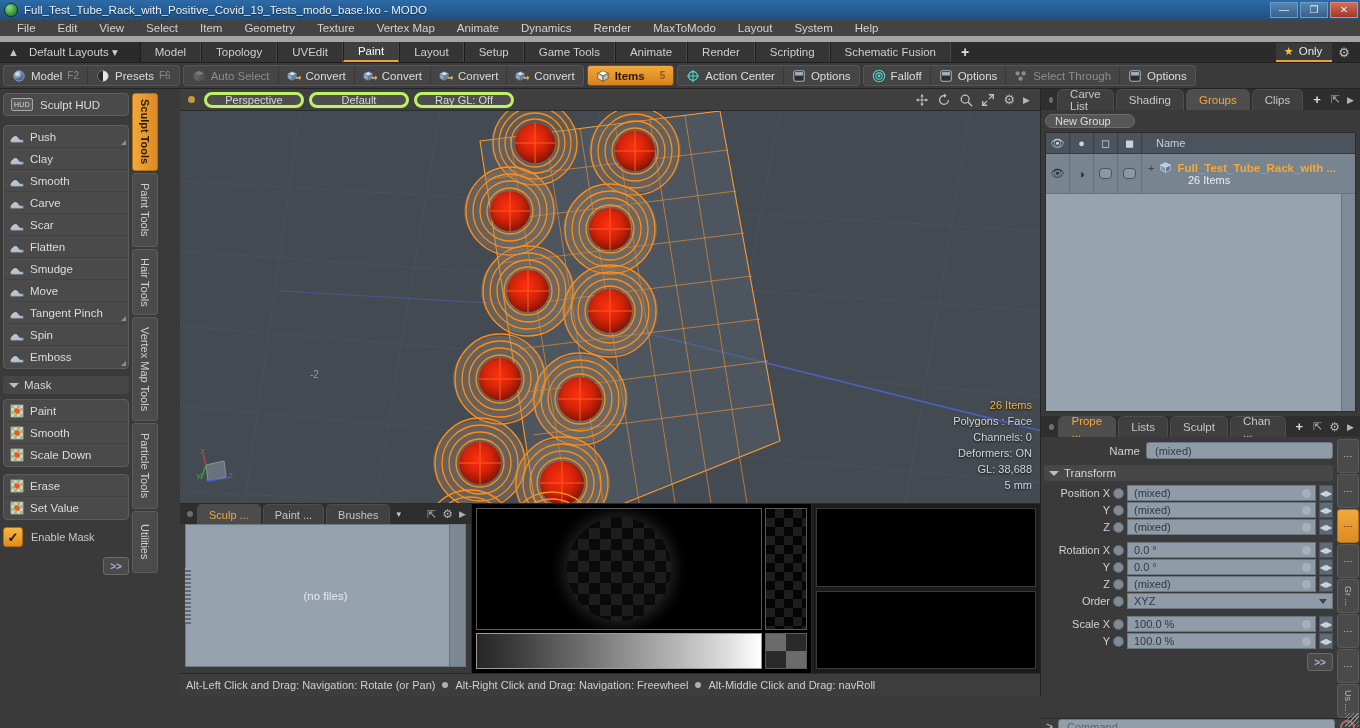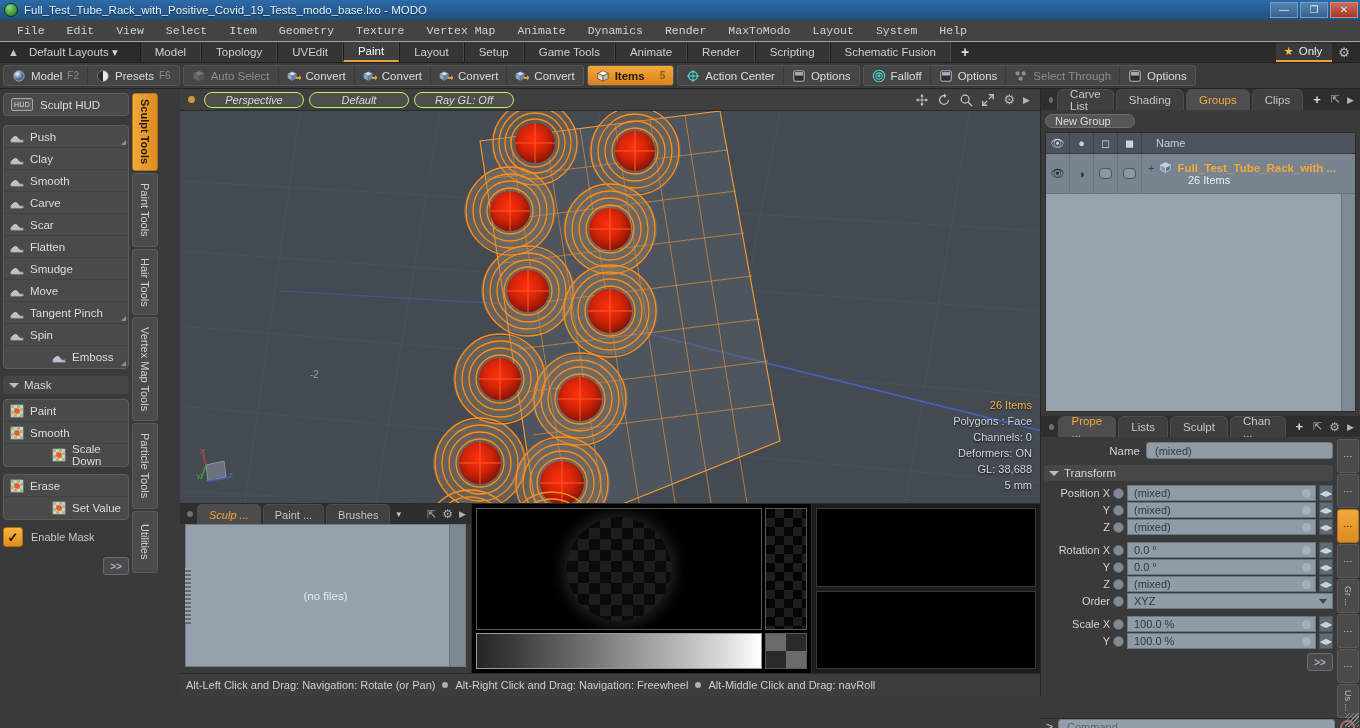--- a/index.html
+++ b/index.html
@@ -39,22 +39,21 @@
     border: 1px solid #6d9cc9;
     display: flex; align-items: center; justify-content: center;
     color: #e0ecf6; font-size: 10px; line-height: 1;
   }
   .win-btn.close { background: linear-gradient(to bottom, #d06b5a, #a33a28); border-color: #e08a78; }
 
   
   .menubar {
     height: 22px; background: #434343;
     display: flex; align-items: center; padding-left: 6px;
-    border-bottom: 1px solid #a3a3a3;
-    font-family: Liberation Mono, monospace;
+    border-bottom: 6px solid #a3a3a3;
   }
   .menubar .mi {
     padding: 0 11px; height: 22px; line-height: 22px;
     color: #d2d2d2; font-size: 11.5px; cursor: default;
   }
 
   
   .layoutrow {
     height: 21px; background: #2b2b2b;
     display: flex; align-items: stretch;
@@ -124,21 +123,21 @@
   .lb-inner { width: 132px; padding: 4px 3px 0 3px; overflow: hidden; }
   .panelbox {
     background: #4a4a4a; border: 1px solid #5d5d5d; border-radius: 4px;
     margin-bottom: 7px; overflow: hidden;
   }
   .prow {
     display: flex; align-items: center; gap: 6px;
     height: 22px; padding: 0 6px; font-size: 11.5px; color: #dcdcdc;
     border-bottom: 1px solid #424242; position: relative;
   }
-  .prow:last-child { border-bottom: none; margin-left: 42px; }
+  .prow:last-child { border-bottom: none; }
   .prow.corner::after {
     content:''; position: absolute; right: 2px; bottom: 2px;
     border-left: 5px solid transparent; border-bottom: 5px solid #8d8d8d;
   }
   .sect-hdr {
     display: flex; align-items: center; gap: 5px;
     height: 18px; padding: 0 6px; font-size: 11.5px; color: #d6d6d6;
     background: #464646; border-radius: 3px; margin-bottom: 5px;
   }
   .tri { width:0;height:0; border-left:5px solid transparent;border-right:5px solid transparent;border-top:5px solid #bcbcbc; }
@@ -179,23 +178,23 @@
   }
 
   
   .center { flex:1; display:flex; flex-direction:column; background:#3a3a3a; }
   .vp-header {
     height:22px; background:#3f3f3f; display:flex; align-items:center;
     padding:0 4px; gap:5px; border-bottom:1px solid #2a2a2a; position:relative;
   }
   .vp-dot { width:7px;height:7px;border-radius:50%;background:#c89a3a;margin:0 4px; }
   .vp-btn {
-    background:#4e4e4e; border:1px solid #bef264; border-radius:9px;
+    background:#4e4e4e; border:3px solid #bef264; border-radius:9px;
     padding:1px 16px; font-size:11px; color:#d8d8d8; height:16px;
-    display:flex;align-items:center;justify-content:center;min-width:100px;font-style:italic;
+    display:flex;align-items:center;justify-content:center;min-width:100px;
   }
   .vp-navicons { margin-left:auto; display:flex; align-items:center; gap:8px; padding-right:6px; color:#b8b8b8; }
 
   .viewport { flex:1; position:relative; background:#434a52; overflow:hidden; }
   .vp-stats {
     position:absolute; right:8px; bottom:10px; text-align:right;
     font-size:11px; color:#d4d4d4; line-height:16px;
     text-shadow:0 1px 2px rgba(0,0,0,.8);
   }
   .vp-stats .hl { color:#f0b44a; }
@@ -207,21 +206,21 @@
   .browser-pane { width:292px; display:flex; flex-direction:column; background:#3a3a3a; border-right:1px solid #262626; }
   .pane-tabs {
     height:20px; display:flex; align-items:stretch; background:#2e2e2e; padding-left:3px;
   }
   .pt-dot { width:6px;height:6px;border-radius:50%;background:#6e6e6e;align-self:center;margin:0 4px; }
   .ptab {
     padding:0 11px; display:flex; align-items:center; font-size:11px; color:#c4c4c4;
     background:#414141; border-top-left-radius:5px; border-top-right-radius:5px;
     border:1px solid #4d4d4d; border-bottom:none; margin-right:2px;
   }
-  .ptab.active { background:#4c4c4c; color:#f0a93a;font-style:italic; }
+  .ptab.active { background:#4c4c4c; color:#f0a93a; }
   .pane-icons { margin-left:auto; display:flex; align-items:center; gap:6px; padding-right:5px; color:#b0b0b0; font-size:11px; }
   .browser-toolbar {
     margin:4px 5px 4px 5px; height:19px; background:#4f4f4f; border:1px solid #636363;
     border-radius:3px; display:flex; align-items:center; justify-content:center;
     font-size:11.5px; color:#dcdcdc;
   }
   .nofiles {
     flex:1; margin:0 5px 6px 5px; background:#95a1ad; border:1px solid #6e7a86;
     display:flex; align-items:center; justify-content:center;
     color:#e4eaef; font-size:11.5px; position:relative;

